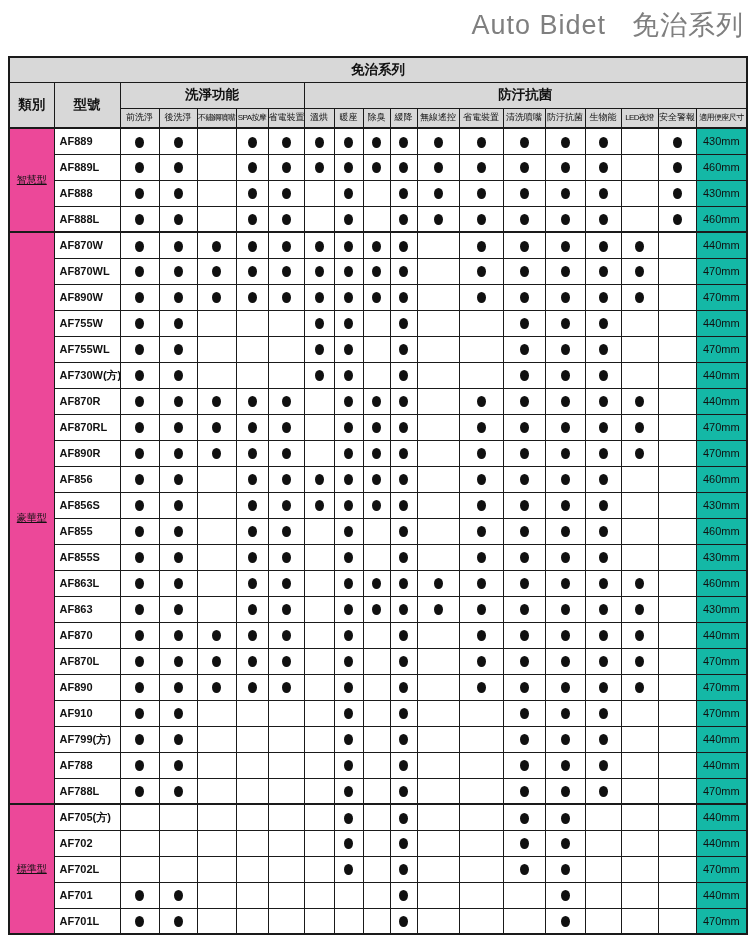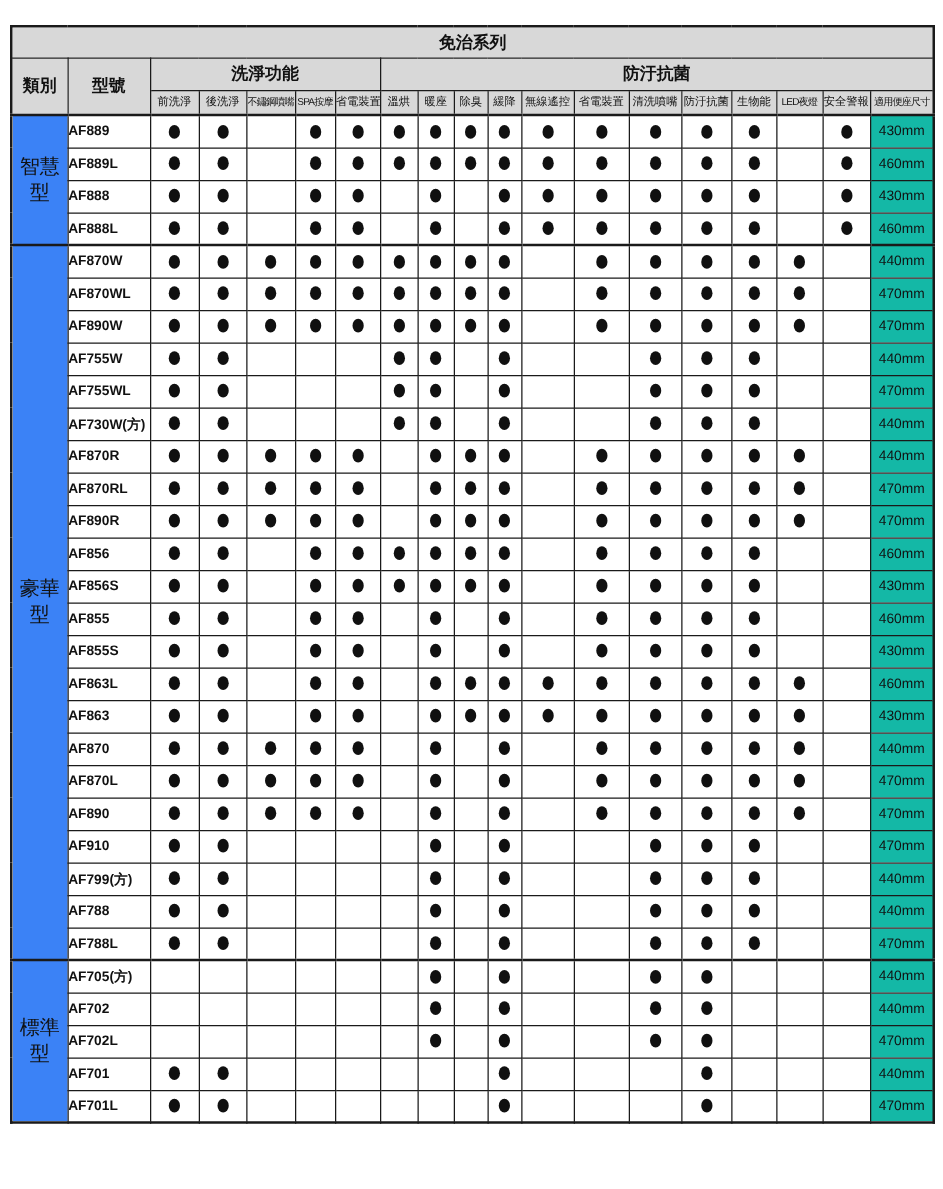--- a/index.html
+++ b/index.html
@@ -54,24 +54,24 @@
     height: 20px;
     font-size: 9px;
     font-weight: 400;
     white-space: nowrap;
   }
   tr.h3 th.narrow { font-size: 8px; letter-spacing: -0.6px; margin-top: 8px; }
 
   tbody tr { height: 26px; }
   tbody tr.group-start td { border-top: 2px solid #1a1a1a; }
 
-  td.cat  { font-size: 16px; background: #3b82f6; }
+  td.cat  { font-size: 10px; background: #ec4899; text-decoration: underline; }
   td.model {
     text-align: left;
-    padding-left: 0;
+    padding-left: 5px;
     font-size: 11px;
     font-weight: 700;
     white-space: nowrap;
     background: #fff;
   }
   td.feat { background: #fff; }
   td.size { font-size: 11px; background: #14b8a6; white-space: nowrap; }
 
   .dot {
     display: inline-block;
@@ -80,20 +80,23 @@
     background: #101010;
     border-radius: 50%;
     vertical-align: middle;
   }
 </style>
 </head>
 <body>
 
 <div class="page">
 
+  <div class="title">
+    <span>Auto Bidet</span><span class="title-gap"></span><span>免治系列</span>
+  </div>
 
   <table class="spec">
     <colgroup id="colgroup">
         <col style="width: 45px;">
         <col style="width: 66px;">
         <col style="width: 39px;">
         <col style="width: 38px;">
         <col style="width: 39px;">
         <col style="width: 32px;">
         <col style="width: 36px;">

